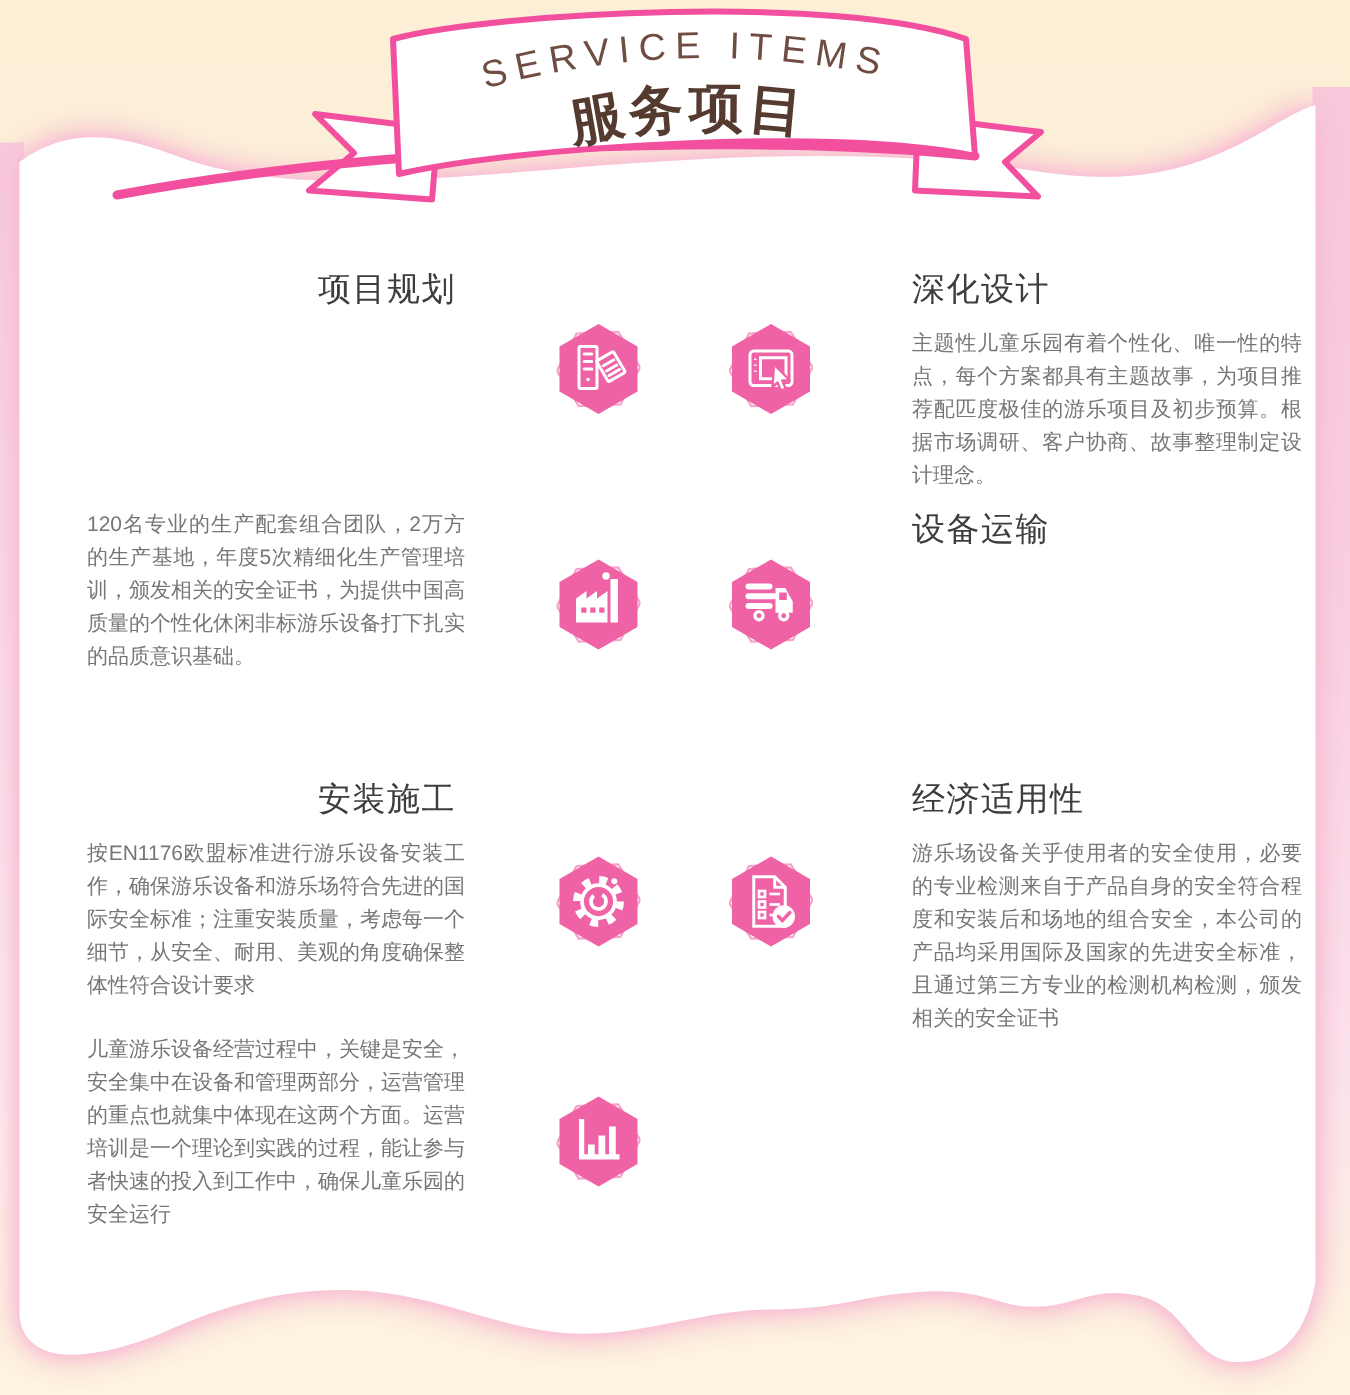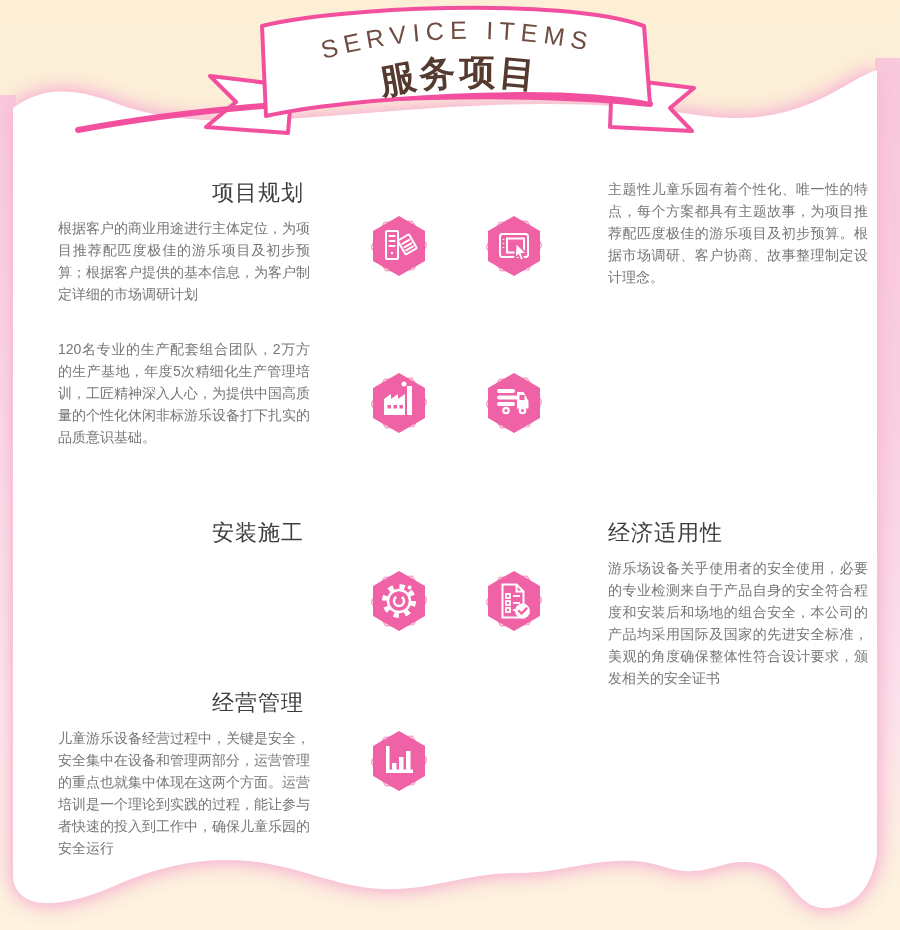--- a/index.html
+++ b/index.html
@@ -71,21 +71,20 @@
   <text font-size="36" font-weight="bold" letter-spacing="3" fill="#553a2f" text-anchor="middle">
     <textPath href="#arcZH" startOffset="50%">服务项目</textPath>
   </text>
 </svg>
 
 <main>
 
   <section class="row r1">
     <div class="col-l">
       <h3 class="sec-title">项目规划</h3>
-      <p class="sec-body">根据客户的商业用途进行主体定位，为项目推荐配匹度极佳的游乐项目及初步预算；根据客户提供的基本信息，为客户制定详细的市场调研计划</p>
     </div>
     <div class="hex icon-a">
       <svg width="56" height="62" viewBox="0 0 56 62">
         <polygon points="28,3 52,17 52,45 28,59 4,45 4,17" fill="none" stroke="#f6a3c9" stroke-width="1.5" transform="rotate(28 28 31)"></polygon>
         <polygon points="28,1 54,16 54,46 28,61 2,46 2,16" fill="#ef62a6"></polygon>
         <g stroke="#ffffff" stroke-width="2" fill="none" stroke-linecap="round">
           <rect x="15" y="16" width="12" height="28" rx="1"></rect>
           <path d="M18.5,21 h5 M18.5,26 h5 M18.5,31 h5"></path>
           <circle cx="21" cy="38" r="1.2" fill="#ffffff" stroke="none"></circle>
           <g transform="rotate(-30 36 29)">
@@ -101,27 +100,28 @@
         <polygon points="28,1 54,16 54,46 28,61 2,46 2,16" fill="#ef62a6"></polygon>
         <g stroke="#ffffff" stroke-width="2" fill="none">
           <rect x="14" y="19" width="28" height="23" rx="2.5"></rect>
           <rect x="21" y="23.5" width="17" height="14"></rect>
           <path d="M17.5,24 v1 M17.5,28 v1 M17.5,32 v1" stroke-width="1.6"></path>
         </g>
         <path d="M30,28 L40.5,38.5 L35.5,38.7 L37.8,44.2 L34.6,45.4 L32.4,40 L29,43 Z" fill="#ffffff" stroke="#ef62a6" stroke-width="1.6" stroke-linejoin="round"></path>
       </svg>
     </div>
     <div class="col-r">
+      <h3 class="sec-title">深化设计</h3>
       <p class="sec-body">主题性儿童乐园有着个性化、唯一性的特点，每个方案都具有主题故事，为项目推荐配匹度极佳的游乐项目及初步预算。根据市场调研、客户协商、故事整理制定设计理念。</p>
     </div>
   </section>
 
   <section class="row r2">
     <div class="col-l">
-      <p class="sec-body">120名专业的生产配套组合团队，2万方的生产基地，年度5次精细化生产管理培训，工匠精神深入人心，为提供中国高质量的个性化休闲非标游乐设备打下扎实的品质意识基础。</p>
+      <p class="sec-body">120名专业的生产配套组合团队，2万方的生产基地，年度5次精细化生产管理培训，颁发相关的安全证书，为提供中国高质量的个性化休闲非标游乐设备打下扎实的品质意识基础。</p>
     </div>
     <div class="hex icon-a">
       <svg width="56" height="62" viewBox="0 0 56 62">
         <polygon points="28,3 52,17 52,45 28,59 4,45 4,17" fill="none" stroke="#f6a3c9" stroke-width="1.5" transform="rotate(28 28 31)"></polygon>
         <polygon points="28,1 54,16 54,46 28,61 2,46 2,16" fill="#ef62a6"></polygon>
         <g fill="#ffffff">
           <path d="M13,43 L13,27 L20,22 L20,27 L27,22 L27,27 L34,22 L34,43 Z"></path>
           <rect x="36" y="14" width="5" height="29"></rect>
           <circle cx="33" cy="12" r="2.5"></circle>
         </g>
@@ -143,26 +143,28 @@
           <path d="M31,20 v16.5 h11.5 v-7.5 l-5,-9 z"></path>
           <circle cx="20" cy="38.5" r="3.8"></circle>
           <circle cx="36.5" cy="38.5" r="3.8"></circle>
         </g>
         <rect x="33.5" y="23" width="5" height="5" fill="#ef62a6"></rect>
         <circle cx="20" cy="38.5" r="1.6" fill="#ef62a6"></circle>
         <circle cx="36.5" cy="38.5" r="1.6" fill="#ef62a6"></circle>
       </svg>
     </div>
     <div class="col-r">
+      <h3 class="sec-title">设备运输</h3>
     </div>
   </section>
 
   <section class="row r3">
     <div class="col-l">
       <h3 class="sec-title">安装施工</h3>
+      <p class="sec-body">按EN1176欧盟标准进行游乐设备安装工作，确保游乐设备和游乐场符合先进的国际安全标准；注重安装质量，考虑每一个细节，从安全、耐用、美观的角度确保整体性符合设计要求</p>
     </div>
     <div class="hex icon-a">
       <svg width="56" height="62" viewBox="0 0 56 62">
         <polygon points="28,3 52,17 52,45 28,59 4,45 4,17" fill="none" stroke="#f6a3c9" stroke-width="1.5" transform="rotate(28 28 31)"></polygon>
         <polygon points="28,1 54,16 54,46 28,61 2,46 2,16" fill="#ef62a6"></polygon>
         <g fill="none" stroke="#ffffff">
           <circle cx="28" cy="31" r="14.5" stroke-width="5" stroke-dasharray="5.2 6.2"></circle>
           <circle cx="28" cy="31" r="11" stroke-width="2.5"></circle>
           <circle cx="28" cy="31" r="5" stroke-width="2.5" stroke-dasharray="20 6"></circle>
         </g>
@@ -184,27 +186,26 @@
             <rect x="20" y="38" width="4" height="4"></rect>
               <path d="M27,40 h4"></path>
           </g>
         </g>
         <circle cx="36.5" cy="41" r="7.5" fill="#ffffff"></circle>
         <path d="M33,41 l2.6,2.6 l5,-5.2" stroke="#ef62a6" stroke-width="2.4" fill="none" stroke-linecap="round"></path>
       </svg>
     </div>
     <div class="col-r">
       <h3 class="sec-title">经济适用性</h3>
-      <p class="sec-body">游乐场设备关乎使用者的安全使用，必要的专业检测来自于产品自身的安全符合程度和安装后和场地的组合安全，本公司的产品均采用国际及国家的先进安全标准，美观的角度确保整体性符合设计要求，颁发相关的安全证书</p>
+      <p class="sec-body">游乐场设备关乎使用者的安全使用，必要的专业检测来自于产品自身的安全符合程度和安装后和场地的组合安全，本公司的产品均采用国际及国家的先进安全标准，且通过第三方专业的检测机构检测，颁发相关的安全证书</p>
     </div>
   </section>
 
   <section class="row r4">
     <div class="col-l">
-      <h3 class="sec-title">经营管理</h3>
       <p class="sec-body">儿童游乐设备经营过程中，关键是安全，安全集中在设备和管理两部分，运营管理的重点也就集中体现在这两个方面。运营培训是一个理论到实践的过程，能让参与者快速的投入到工作中，确保儿童乐园的安全运行</p>
     </div>
     <div class="hex icon-a">
       <svg width="56" height="62" viewBox="0 0 56 62">
         <polygon points="28,3 52,17 52,45 28,59 4,45 4,17" fill="none" stroke="#f6a3c9" stroke-width="1.5" transform="rotate(28 28 31)"></polygon>
         <polygon points="28,1 54,16 54,46 28,61 2,46 2,16" fill="#ef62a6"></polygon>
         <g fill="#ffffff">
           <path d="M15,16 v27 h27 v-3.5 h-23.5 v-23.5 z"></path>
           <rect x="21" y="33" width="4.5" height="7"></rect>
           <rect x="28" y="27" width="4.5" height="13"></rect>

